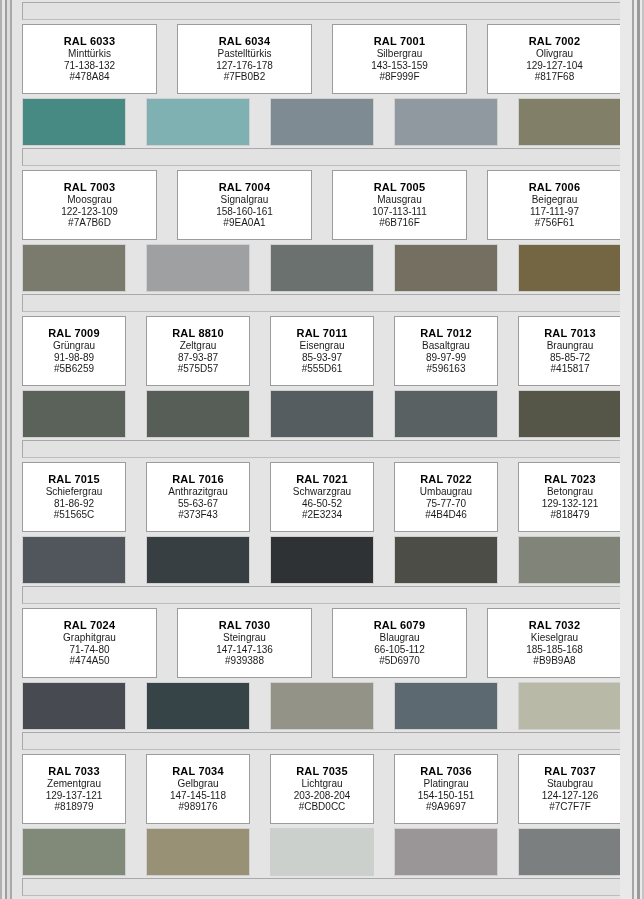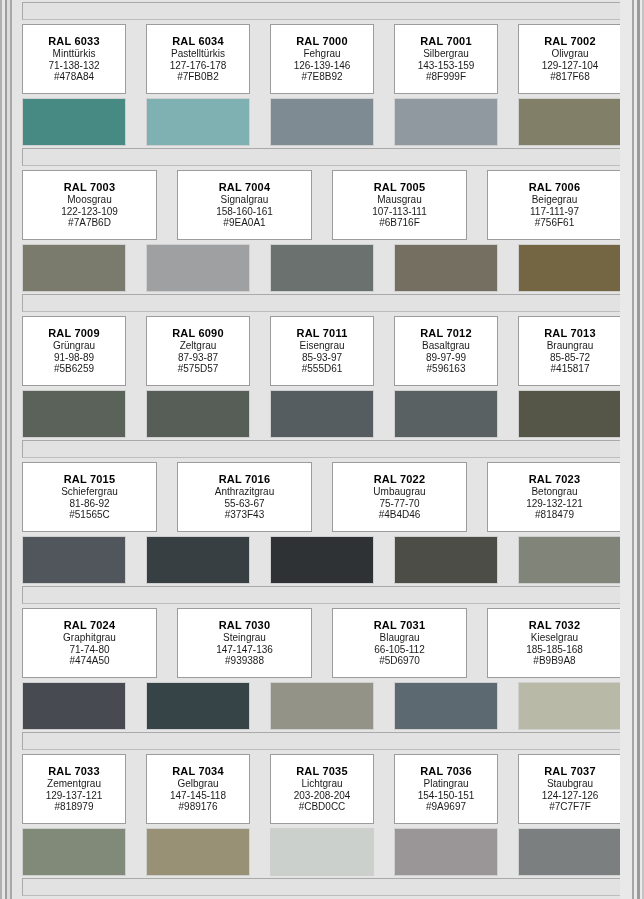--- a/index.html
+++ b/index.html
@@ -153,26 +153,20 @@
             <div class="ral-rgb">71-138-132</div>
             <div class="ral-hex">#478A84</div>
           </div>
           <div class="card">
             <div class="ral-code">RAL 6034</div>
             <div class="ral-name">Pastelltürkis</div>
             <div class="ral-rgb">127-176-178</div>
             <div class="ral-hex">#7FB0B2</div>
           </div>
           <div class="card">
-            <div class="ral-code">RAL 7000</div>
-            <div class="ral-name">Fehgrau</div>
-            <div class="ral-rgb">126-139-146</div>
-            <div class="ral-hex">#7E8B92</div>
-          </div>
-          <div class="card">
             <div class="ral-code">RAL 7001</div>
             <div class="ral-name">Silbergrau</div>
             <div class="ral-rgb">143-153-159</div>
             <div class="ral-hex">#8F999F</div>
           </div>
           <div class="card">
             <div class="ral-code">RAL 7002</div>
             <div class="ral-name">Olivgrau</div>
             <div class="ral-rgb">129-127-104</div>
             <div class="ral-hex">#817F68</div>
@@ -225,21 +219,21 @@
       <div class="group">
         <div class="separator"></div>
         <div class="card-row">
           <div class="card">
             <div class="ral-code">RAL 7009</div>
             <div class="ral-name">Grüngrau</div>
             <div class="ral-rgb">91-98-89</div>
             <div class="ral-hex">#5B6259</div>
           </div>
           <div class="card">
-            <div class="ral-code">RAL 6090</div>
+            <div class="ral-code">RAL 8810</div>
             <div class="ral-name">Zeltgrau</div>
             <div class="ral-rgb">87-93-87</div>
             <div class="ral-hex">#575D57</div>
           </div>
           <div class="card">
             <div class="ral-code">RAL 7011</div>
             <div class="ral-name">Eisengrau</div>
             <div class="ral-rgb">85-93-97</div>
             <div class="ral-hex">#555D61</div>
           </div>
@@ -273,20 +267,26 @@
             <div class="ral-rgb">81-86-92</div>
             <div class="ral-hex">#51565C</div>
           </div>
           <div class="card">
             <div class="ral-code">RAL 7016</div>
             <div class="ral-name">Anthrazitgrau</div>
             <div class="ral-rgb">55-63-67</div>
             <div class="ral-hex">#373F43</div>
           </div>
           <div class="card">
+            <div class="ral-code">RAL 7021</div>
+            <div class="ral-name">Schwarzgrau</div>
+            <div class="ral-rgb">46-50-52</div>
+            <div class="ral-hex">#2E3234</div>
+          </div>
+          <div class="card">
             <div class="ral-code">RAL 7022</div>
             <div class="ral-name">Umbaugrau</div>
             <div class="ral-rgb">75-77-70</div>
             <div class="ral-hex">#4B4D46</div>
           </div>
           <div class="card">
             <div class="ral-code">RAL 7023</div>
             <div class="ral-name">Betongrau</div>
             <div class="ral-rgb">129-132-121</div>
             <div class="ral-hex">#818479</div>
@@ -309,21 +309,21 @@
             <div class="ral-rgb">71-74-80</div>
             <div class="ral-hex">#474A50</div>
           </div>
           <div class="card">
             <div class="ral-code">RAL 7030</div>
             <div class="ral-name">Steingrau</div>
             <div class="ral-rgb">147-147-136</div>
             <div class="ral-hex">#939388</div>
           </div>
           <div class="card">
-            <div class="ral-code">RAL 7031</div>
+            <div class="ral-code">RAL 6079</div>
             <div class="ral-name">Blaugrau</div>
             <div class="ral-rgb">66-105-112</div>
             <div class="ral-hex">#5D6970</div>
           </div>
           <div class="card">
             <div class="ral-code">RAL 7032</div>
             <div class="ral-name">Kieselgrau</div>
             <div class="ral-rgb">185-185-168</div>
             <div class="ral-hex">#B9B9A8</div>
           </div>

